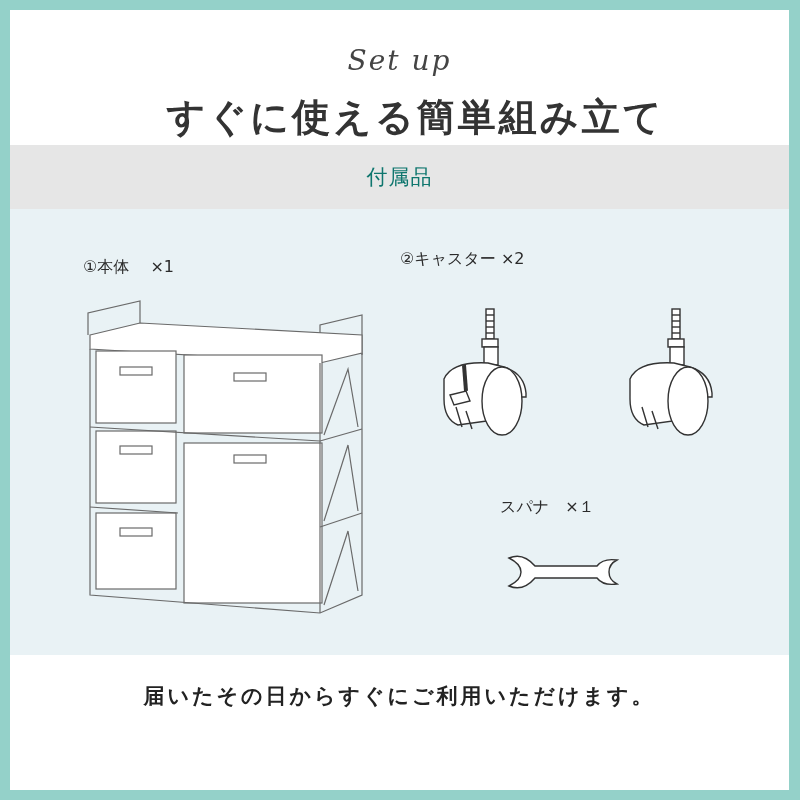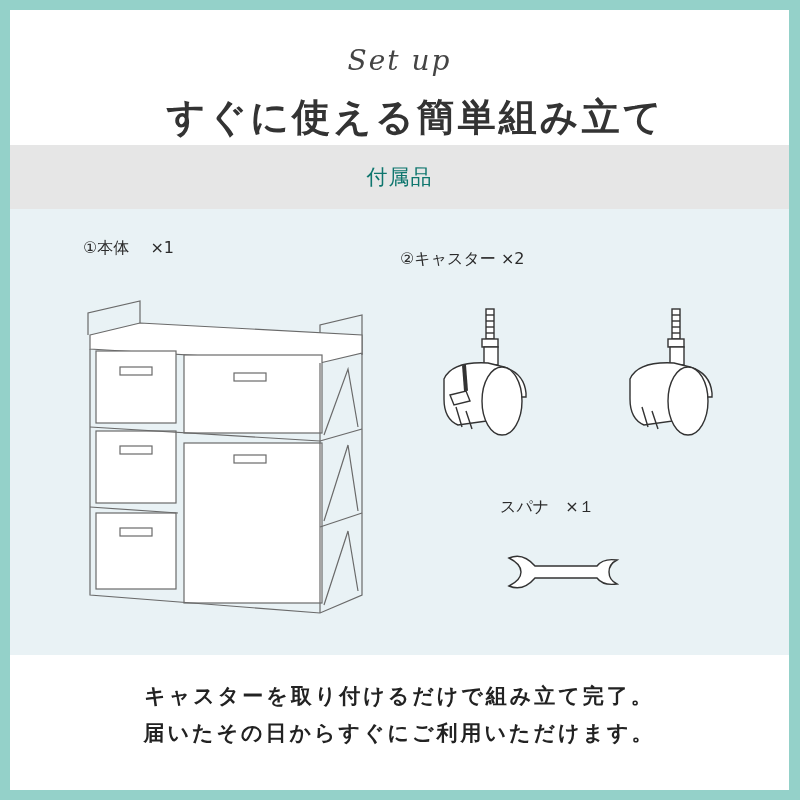--- a/index.html
+++ b/index.html
@@ -19,21 +19,21 @@
 <div class="inner">
   <div class="setup">Set up</div>
   <div class="title">すぐに使える簡単組み立て</div>
 
   <div class="band">
     <span>付属品</span>
   </div>
 
   <div class="parts">
 
-    <div class="label" style="left:73px; top:29px;">①本体　 ×1</div>
+    <div class="label" style="left:73px; top:48px;">①本体　 ×1</div>
     <svg style="left:70px; top:86px;" width="290" height="320" viewBox="0 0 290 320" fill="#ffffff" stroke="#6a6a6a" stroke-width="1.2">
 
       <polyline points="8,40 8,18 60,6 60,40" fill="none"></polyline>
       <polyline points="240,40 240,30 282,20 282,60" fill="none"></polyline>
 
       <polygon points="10,40 60,28 282,40 282,58 240,68 10,54"></polygon>
 
       <rect x="16" y="56" width="80" height="72"></rect>
       <rect x="40" y="72" width="32" height="8"></rect>
       <rect x="16" y="136" width="80" height="72"></rect>
@@ -87,16 +87,15 @@
       <path d="M20,100 L26,120 M30,104 L36,122" fill="none"></path>
     </svg>
 
     <div class="label" style="left:490px; top:288px;">スパナ　×１</div>
     <svg style="left:495px; top:345px;" width="124" height="40" viewBox="0 0 124 40" fill="#ffffff" stroke="#333" stroke-width="1.4">
       <path d="M4,4 Q18,-2 30,12 L92,12 Q98,4 112,6 Q104,10 104,18 Q104,26 112,30 Q98,32 92,24 L30,24 Q18,38 4,32 Q16,26 16,18 Q16,10 4,4 Z"></path>
     </svg>
   </div>
 
   <div class="bottom">
-    <div>キャスターを取り付けるだけで組み立て完了。</div>
     <div>届いたその日からすぐにご利用いただけます。</div>
   </div>
 </div>
 
 </body></html>

